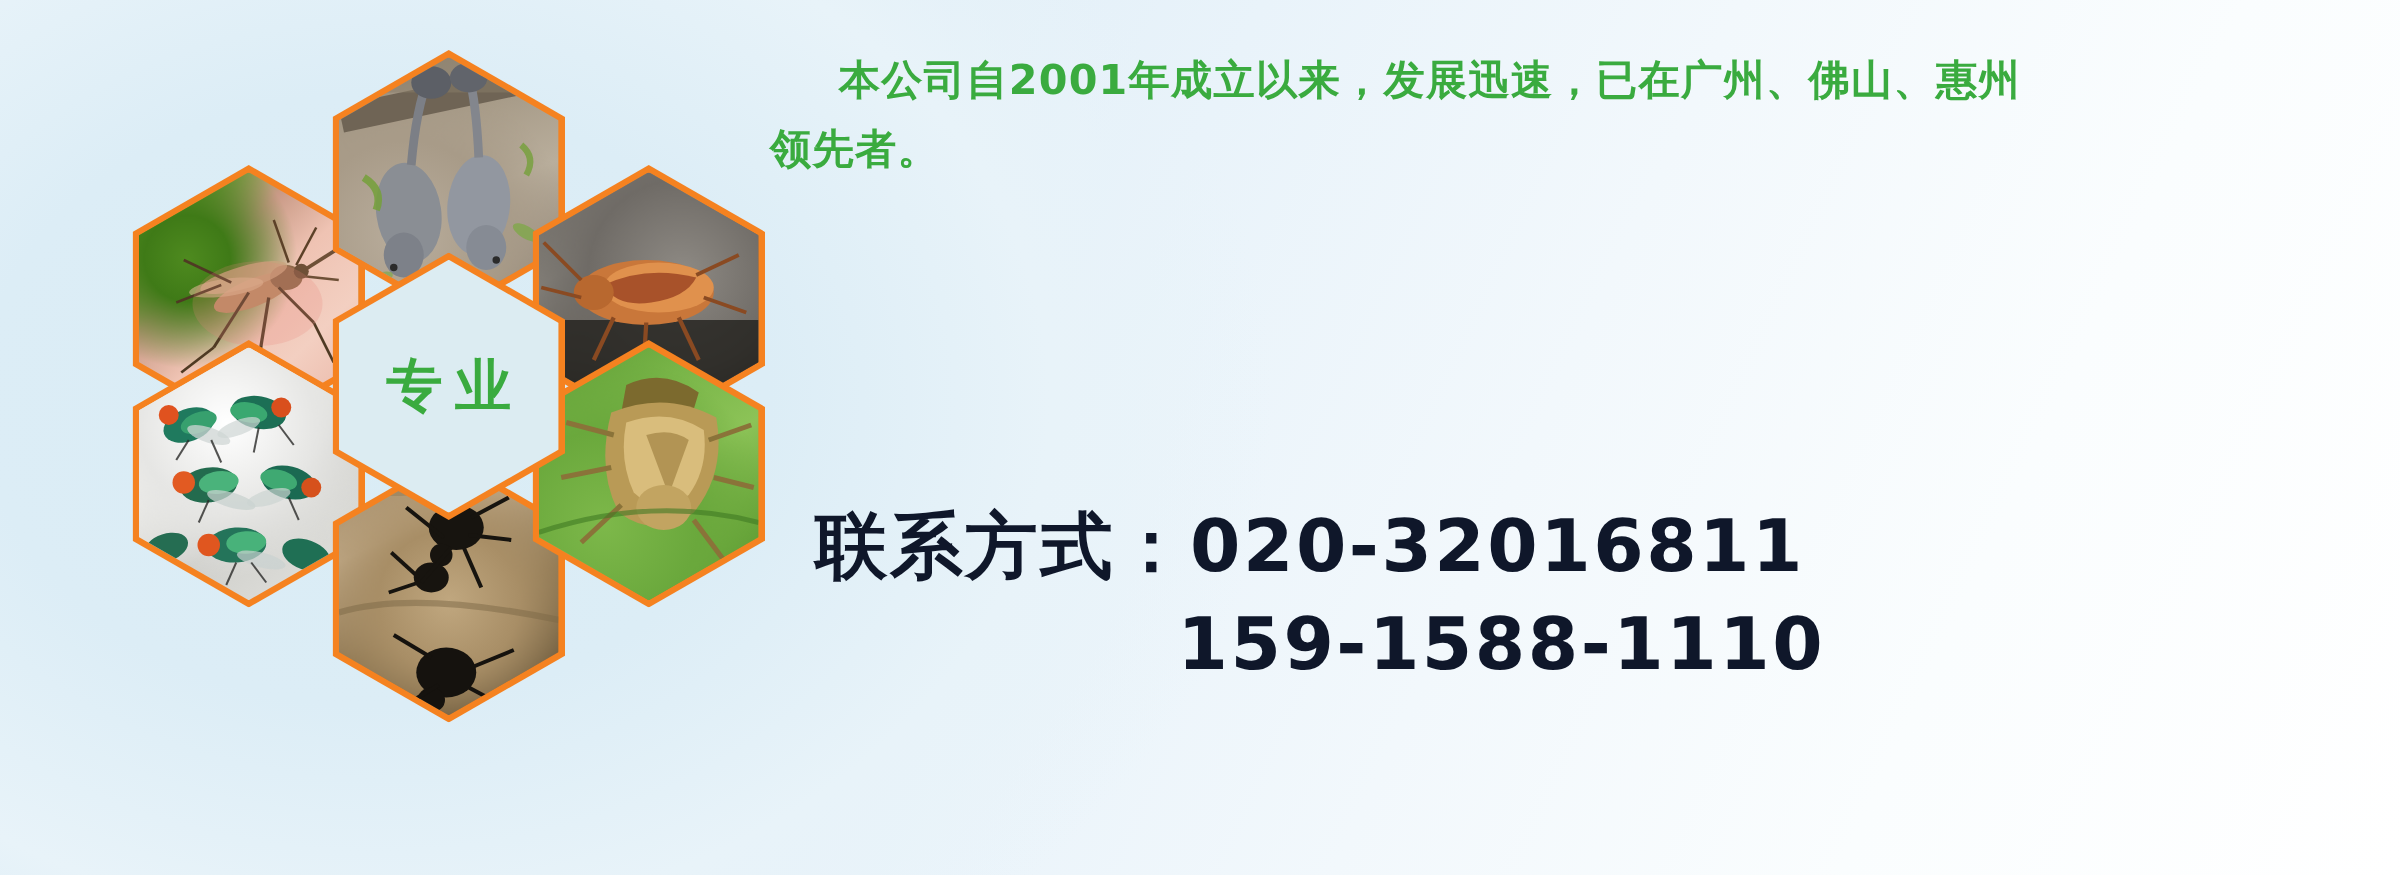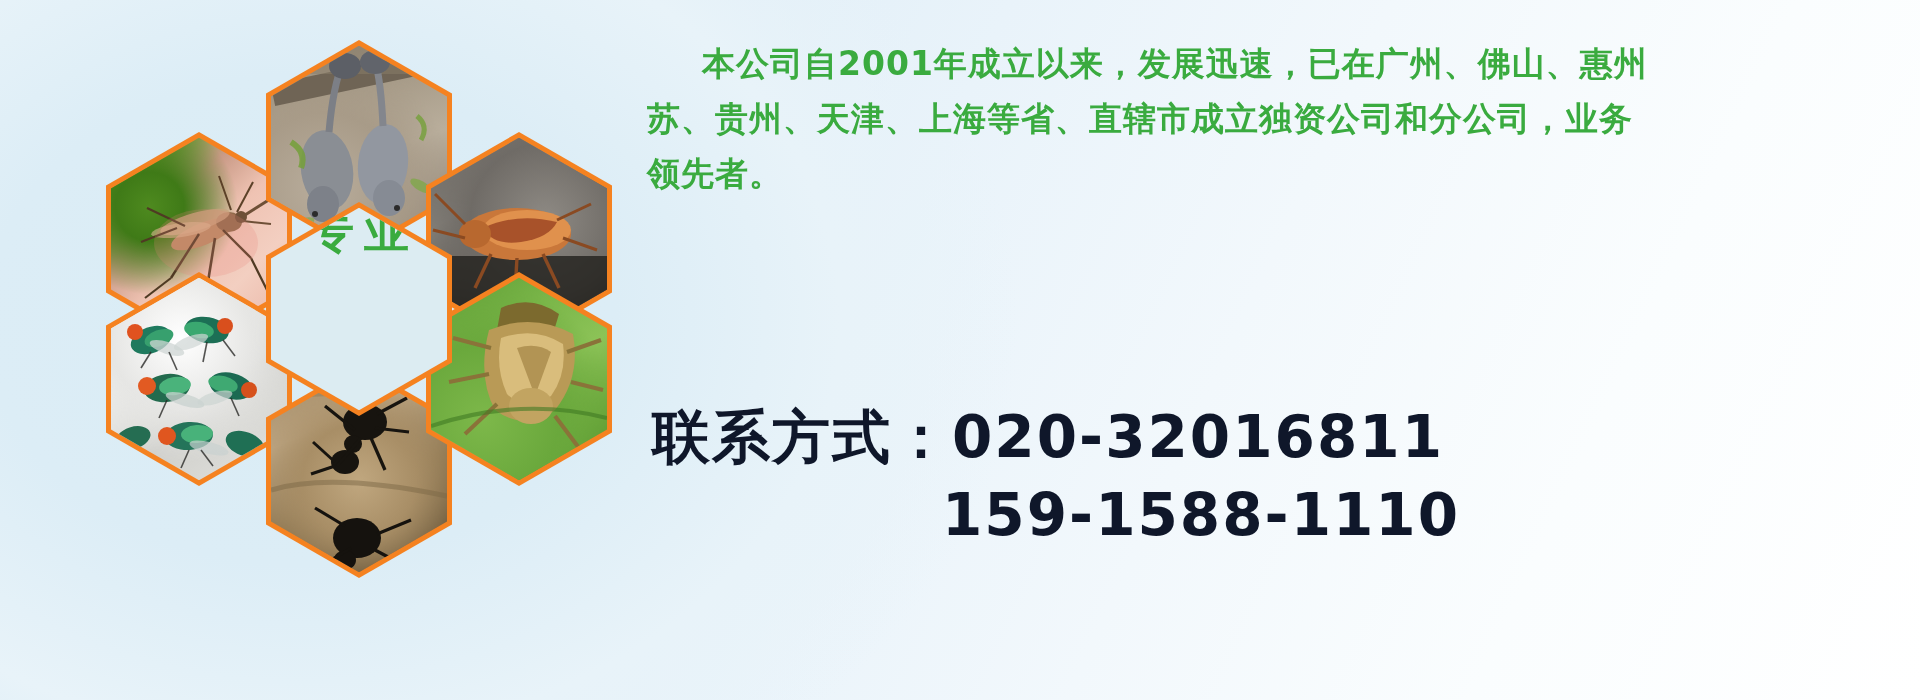--- a/index.html
+++ b/index.html
@@ -32,21 +32,21 @@
   
   .h-mosquito { left:24px;  top:132px; }
   .h-rats     { left:184px; top:40px;  }
   .h-roach    { left:344px; top:132px; }
   .h-flies    { left:24px;  top:272px; }
   .h-ant      { left:184px; top:364px; }
   .h-bug      { left:344px; top:272px; }
   .h-center   { left:184px; top:202px; }
   .h-center { background:#f58220; }
   .h-center .inner { background:#dcecf2; display:flex; flex-direction:column;
-                     align-items:center; gap:8px; }
+                     align-items:center; justify-content:center; gap:8px; }
   .cn-word {
     color:#3aab3f; font-size:45px; font-weight:bold; letter-spacing:10px;
     text-indent:10px; line-height:1.08; font-family:"DejaVu Sans",sans-serif;
   }
 
   
   .bg-skin   { background:
                  radial-gradient(circle at 22% 34%, #4e8a1f 0%, #3f7a17 18%, rgba(63,122,23,0) 46%),
                  linear-gradient(135deg,#4b8b20 0%,#5c9a28 16%,#c99a86 34%,#efc3b3 52%,#f3cfc1 72%,#e8b3a3 100%); }
   .bg-ground { background:
@@ -64,21 +64,21 @@
   .bg-leaf   { background:
                  radial-gradient(circle at 30% 70%, #7db84a 0%, #6aa83c 40%, rgba(106,168,60,0) 72%),
                  linear-gradient(145deg,#5d9b33 0%,#79b548 30%,#8cc357 55%,#68a53a 80%,#4e8a2a 100%); }
 
   
   #para {
     position:absolute; left:616px; top:36px; width:1300px;
     color:#3aab3f; font-weight:bold; font-size:33px; line-height:55px;
     font-family:"DejaVu Sans",sans-serif; letter-spacing:1px;
   }
-  #para .ln { display:block; white-space:nowrap;margin-left:31px; }
+  #para .ln { display:block; white-space:nowrap; }
   #para .ln.first { text-indent:55px; }
 
   #contact { position:absolute; left:652px; top:398px; width:1300px;
              color:#0f172a; font-weight:bold; font-family:"DejaVu Sans",sans-serif; }
   #contact .row1 { font-size:58px; line-height:78px; letter-spacing:2px; }
   #contact .row2 { font-size:58px; line-height:78px; letter-spacing:2px;
                    padding-left:290px; }
 </style>
 </head>
 <body>
@@ -265,20 +265,19 @@
 
   <div class="hex h-center">
     <div class="inner">
       <div class="cn-word">专业</div>
     </div>
   </div>
 </div>
 
 <div id="para">
   <span class="ln first">本公司自2001年成立以来，发展迅速，已在广州、佛山、惠州</span>
-  <span class="ln">苏、贵州、天津、上海等省、直辖市成立独资公司和分公司，业务</span>
   <span class="ln">领先者。</span>
 </div>
 
 <div id="contact">
   <div class="row1">联系方式：020-32016811</div>
   <div class="row2">159-1588-1110</div>
 </div>
 
 </body></html>

